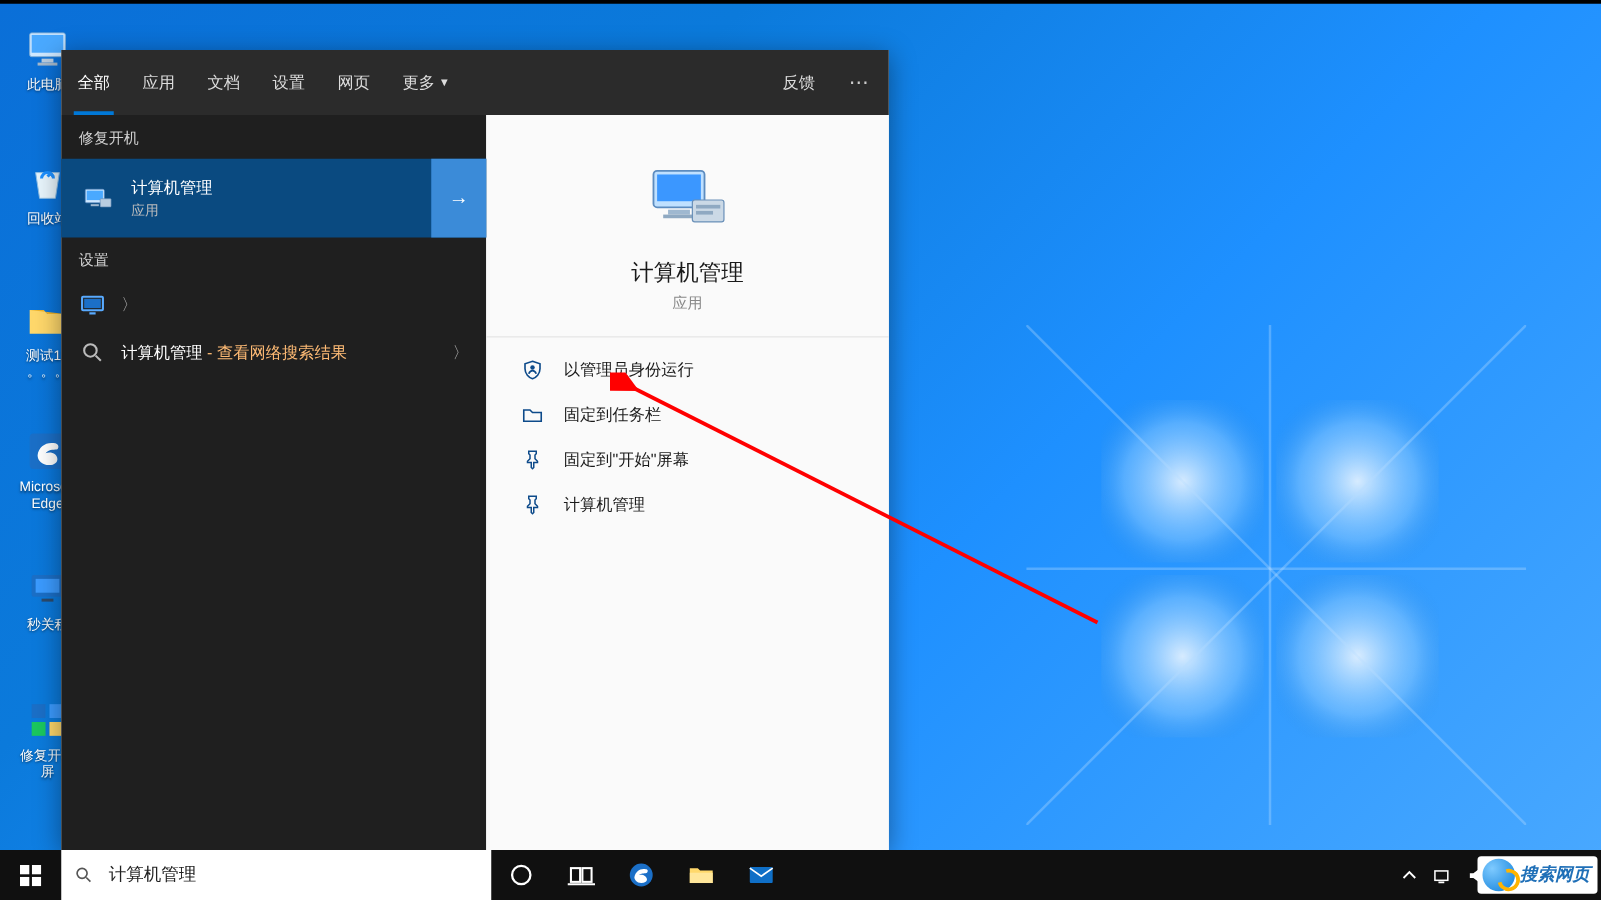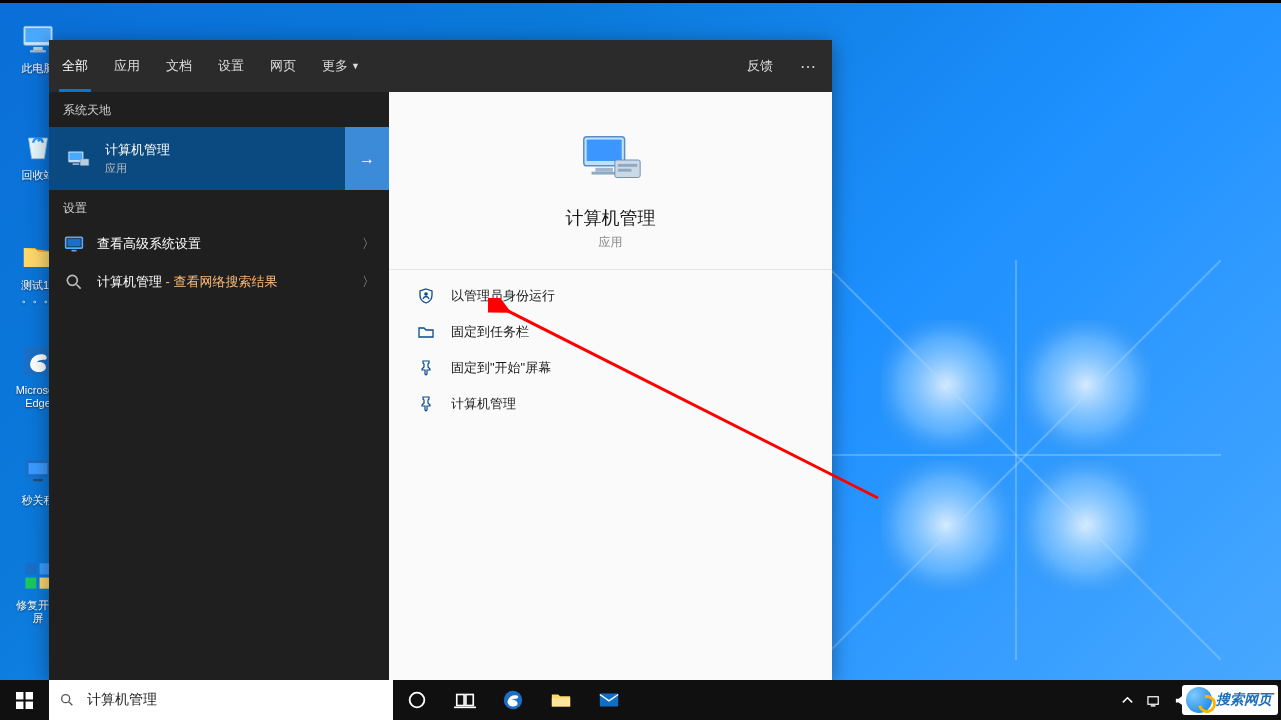--- a/index.html
+++ b/index.html
@@ -22,21 +22,21 @@
 
 
 .win-rays {
   position: absolute; right: 60px; top: 260px; width: 400px; height: 400px;
   opacity: .85; pointer-events: none;
 }
 
 
 .search-panel {
   position: absolute; left: 49px; top: 40px;
-  width: 783px; height: 640px;
+  width: 662px; height: 640px;
   background: #fff; display: flex; flex-direction: column;
   box-shadow: 0 4px 20px rgba(0,0,0,.4);
 }
 .sp-tabs {
   height: 52px; background: #2b2b2b; color: #fff;
   display: flex; align-items: stretch; font-size: 13px;
 }
 .sp-tab {
   padding: 0 13px; display: flex; align-items: center; color: #ddd;
   cursor: pointer; position: relative;
@@ -235,21 +235,21 @@
         <span>更多</span>
         <span class="sp-more-caret">▼</span>
       </div>
     <div class="spacer"></div>
     <div class="sp-tab">反馈</div>
     <div class="sp-dots">⋯</div>
   </div>
 
   <div class="sp-body">
     <div class="sp-left">
-      <div class="sp-section-label">系统天地</div>
+      <div class="sp-section-label">修复开机</div>
       <div class="sp-item big selected">
         <div class="icon">
           <svg viewBox="0 0 48 48">
               <rect x="6" y="10" width="28" height="20" rx="2" fill="#cfe8ff" stroke="#5c8cc0"></rect>
               <rect x="8" y="12" width="24" height="14" fill="#4aa9ff"></rect>
               <rect x="14" y="32" width="12" height="3" fill="#9fb8d0"></rect>
               <rect x="28" y="24" width="16" height="12" rx="1" fill="#b9cde0" stroke="#6a90b8"></rect>
             </svg>
         </div>
         <div class="txt">
@@ -261,21 +261,20 @@
 
       <div class="sp-section-label">设置</div>
       <div class="sp-item">
         <div class="icon">
           <svg viewBox="0 0 24 24">
               <rect x="2" y="4" width="20" height="13" rx="1" fill="none" stroke="#58aaff" stroke-width="2"></rect>
               <rect x="4" y="6" width="16" height="9" fill="#1b6fc7"></rect>
               <line x1="9" y1="20" x2="15" y2="20" stroke="#58aaff" stroke-width="2"></line>
             </svg>
         </div>
-        <div class="txt">查看高级系统设置</div>
         <div class="chev">〉</div>
       </div>
 
       <div class="sp-item">
         <div class="icon">
           <svg viewBox="0 0 24 24">
               <circle cx="10" cy="10" r="6" fill="none" stroke="#bbb" stroke-width="2"></circle>
               <line x1="15" y1="15" x2="20" y2="20" stroke="#bbb" stroke-width="2"></line>
             </svg>
         </div>

